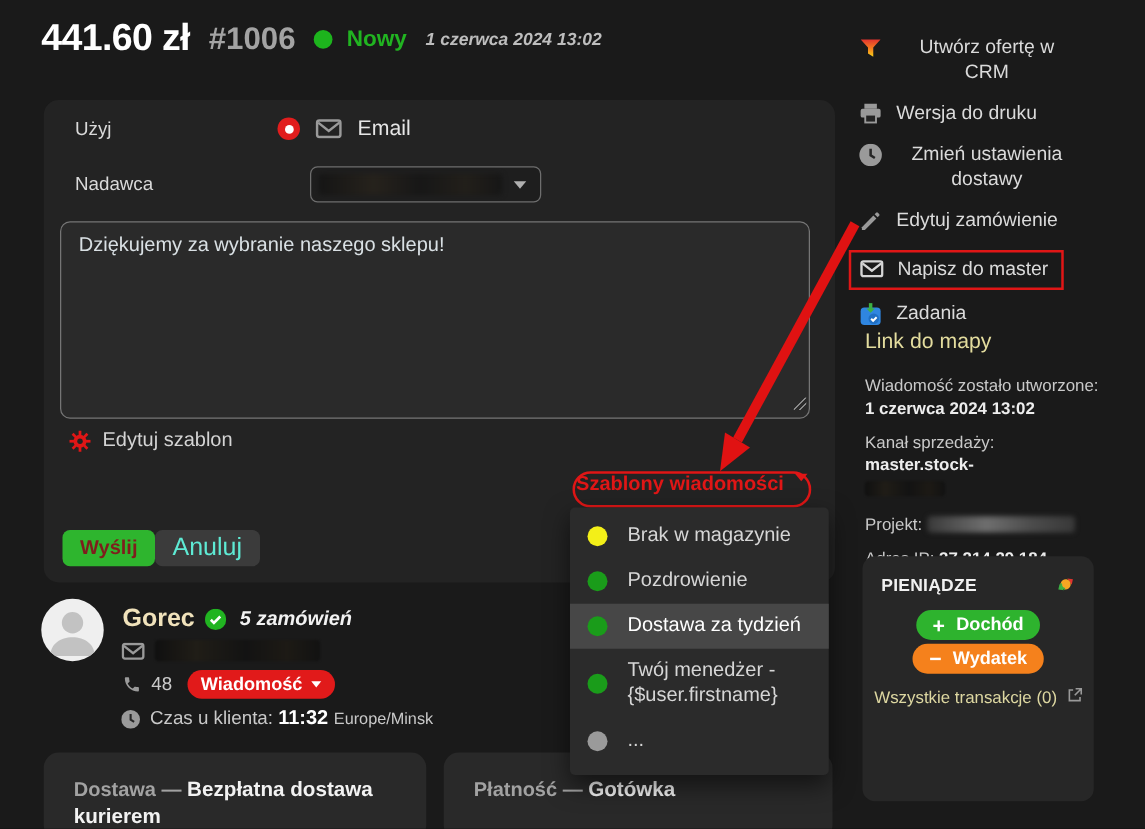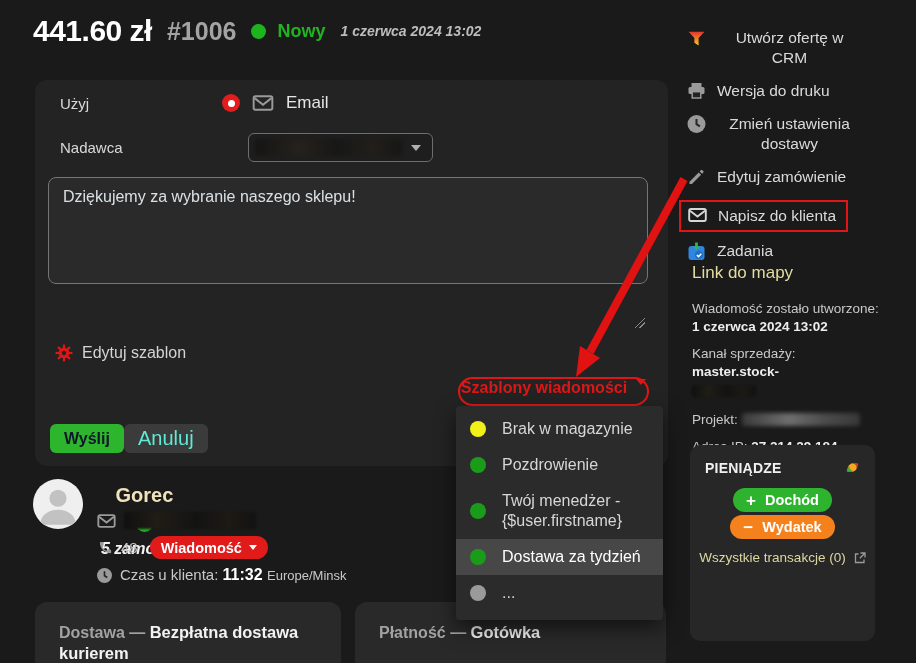--- a/index.html
+++ b/index.html
@@ -24,35 +24,35 @@
   .radio { width:18px; height:18px; border-radius:50%; background:#e11d1d; position:relative; }
   .radio::after { content:""; position:absolute; left:5.5px; top:5.5px; width:7px; height:7px; border-radius:50%; background:#ffffff; }
   .opt-email-label { font-size:17px; color:#e6e6e6; }
   .select { position:absolute; left:213px; top:53px; width:185px; height:29px;
     border:1px solid #6e6e6e; border-radius:6px; background:#1e1e1e;
     display:flex; align-items:center; cursor:pointer; }
   .select-smudge { flex:1; height:17px; margin:0 30px 0 6px; border-radius:3px; filter:blur(2px);
     background:linear-gradient(90deg,#151515,#26221c 30%,#171717 55%,#221f1a 80%,#161616); }
   .caret { width:0; height:0; border-left:5px solid transparent; border-right:5px solid transparent; border-top:6px solid currentColor; }
   .select .caret { position:absolute; right:11px; color:#b0b0b0; }
-  .msg-area { position:absolute; left:13px; top:97px; width:600px; height:107px;
+  .msg-area { position:absolute; left:13px; top:97px; width:600px; height:158px;
     background:#2a2a2a; border:1px solid #757575; border-radius:8px;
     color:#d9e0e4; font-size:16px; padding:9px 14px; resize:none; outline:none;
     font-family:"Liberation Sans","DejaVu Sans",sans-serif; line-height:1.3; }
   .resize-grip { position:absolute; left:600px; top:238px; width:10px; height:10px; pointer-events:none;
     background:linear-gradient(135deg,transparent 45%,#8a8a8a 45%,#8a8a8a 52%,transparent 52%,transparent 68%,#8a8a8a 68%,#8a8a8a 75%,transparent 75%); }
   .edit-tpl { position:absolute; left:20px; top:264px; display:flex; align-items:center; gap:9px; cursor:pointer; }
   .edit-tpl-label { font-size:16px; color:#d4d4d4; }
   .tpl-btn { position:absolute; left:423px; top:297px; width:191px; height:29px;
     border:2px solid #e01616; border-radius:15px; background:transparent;
     color:#e01616; font-weight:700; font-size:16px;
     display:flex; align-items:flex-start; justify-content:center; gap:9px; cursor:pointer;
     font-family:"Liberation Sans","DejaVu Sans",sans-serif; }
   .btn-send { position:absolute; left:15px; top:344px; height:29px; padding:0 14px;
-    background:#2eb52e; border:none; border-radius:6px; color:#0f172a; font-weight:700; font-size:16px; cursor:pointer;
+    background:#2eb52e; border:none; border-radius:6px; color:#7f1d1d; font-weight:700; font-size:16px; cursor:pointer;
     font-family:"Liberation Sans","DejaVu Sans",sans-serif; }
   .btn-cancel { position:absolute; left:89px; top:344px; height:29px; padding:0 14px;
     background:#3b3b3b; border:none; border-radius:6px; color:#5eead4; font-size:20px; cursor:pointer;
     font-family:"Liberation Sans","DejaVu Sans",sans-serif; }
   
   .tpl-menu { position:absolute; left:456px; top:406px; width:207px; z-index:30;
     background:#2b2b2b; border-radius:4px; padding:5px 0 9px; box-shadow:0 8px 20px rgba(0,0,0,.55); }
   .tpl-item { display:flex; align-items:center; gap:16px; padding:8px 14px; font-size:16px; color:#d6d6d6; cursor:pointer; }
   .tpl-item.hl { background:#474747; color:#ffffff; }
   .tpl-dot { width:16px; height:16px; border-radius:50%; flex:none; }
@@ -81,25 +81,25 @@
   .money-title { font-size:14px; font-weight:700; color:#f0f0f0; letter-spacing:.2px; }
   .money-text { margin:9px 11px 0; text-align:center; font-size:13.5px; line-height:19px; color:#d4d4d4; }
   .money-pills { margin-top:11px; display:flex; flex-direction:column; align-items:center; gap:3px; }
   .pill { display:flex; align-items:center; gap:9px; height:24px; padding:0 13px; border-radius:13px;
     border:none; color:#fff; font-weight:700; font-size:14.5px; cursor:pointer;
     font-family:"Liberation Sans","DejaVu Sans",sans-serif; }
   .pill-income { background:#2eb32e; }
   .pill-expense { background:#f5811c; }
   .pill-sign { font-size:17px; font-weight:800; line-height:1; }
   .money-link { margin-top:11px; text-align:center; font-size:13.5px; color:#ddd7a1; cursor:pointer;
-    display:flex; justify-content:center; align-items:center; gap:8px; }
+    display:flex; justify-content:center; align-items:flex-start; gap:8px; }
   
   .avatar { position:absolute; left:33px; top:479px; width:50px; height:50px; border-radius:50%;
     background:#efefef; overflow:hidden; z-index:1; }
-  .cust-name-row { position:absolute; left:98px; top:484px; display:flex; align-items:center; gap:8px; z-index:1;flex-direction:column;}
+  .cust-name-row { position:absolute; left:98px; top:484px; display:flex; align-items:center; gap:8px; z-index:1;}
   .cust-name { font-size:20px; font-weight:800; color:#f0e2bb; }
   .cust-orders { font-size:16px; font-weight:700; font-style:italic; color:#f2f2f2; margin-left:3px; }
   .cust-row { position:absolute; display:flex; align-items:center; gap:8px; z-index:1; }
   .email-blur { width:132px; height:17px; }
   .msg-pill { display:flex; align-items:center; gap:7px; height:23px; padding:0 11px;
     background:#e11a1a; border:none; border-radius:12px; color:#fff; font-weight:700; font-size:14.5px; cursor:pointer;
     font-family:"Liberation Sans","DejaVu Sans",sans-serif; }
   .msg-pill .caret { border-top-width:5px; border-left-width:4px; border-right-width:4px; color:#fff; }
   .time-normal { font-size:15px; color:#c9c9c9; }
   .time-bold { font-size:16px; font-weight:800; color:#fff; }
@@ -168,27 +168,27 @@
 
   <div class="tpl-menu">
     <div class="tpl-item">
       <span class="tpl-dot" style="background-color: rgb(243, 239, 24);"></span>
       <span class="tpl-label">Brak w magazynie</span>
     </div>
     <div class="tpl-item">
       <span class="tpl-dot" style="background-color: rgb(26, 156, 26);"></span>
       <span class="tpl-label">Pozdrowienie</span>
     </div>
+    <div class="tpl-item hl">
+      <span class="tpl-dot" style="background-color: rgb(26, 156, 26);"></span>
+      <span class="tpl-label">Dostawa za tydzień</span>
+    </div>
     <div class="tpl-item">
       <span class="tpl-dot" style="background-color: rgb(26, 156, 26);"></span>
       <span class="tpl-label">Twój menedżer - {$user.firstname}</span>
-    </div>
-    <div class="tpl-item hl">
-      <span class="tpl-dot" style="background-color: rgb(26, 156, 26);"></span>
-      <span class="tpl-label">Dostawa za tydzień</span>
     </div>
     <div class="tpl-item">
       <span class="tpl-dot" style="background-color: rgb(154, 154, 154);"></span>
       <span class="tpl-label">...</span>
     </div>
   </div>
 
   <svg class="arrow-svg" width="916" height="663" viewBox="0 0 916 663">
     <line x1="684" y1="179" x2="590" y2="352" stroke="#e01212" stroke-width="8"></line>
     <polygon points="576,377 580,346 600,358" fill="#e01212"></polygon>
@@ -228,21 +228,21 @@
         <path d="M2 13.7V16h2.4l9.2-9.2-2.4-2.4z" fill="#9a9a9a"></path>
         <path d="M12.2 3.4l2.4 2.4 1.2-1.2a1 1 0 000-1.4l-1-1a1 1 0 00-1.4 0z" fill="#9a9a9a"></path>
       </svg>
       <span class="act-label">Edytuj zamówienie</span>
     </div>
     <div class="act-row boxed">
       <svg class="act-icon" height="16" viewBox="0 0 24 18">
         <rect x="1.5" y="1.5" width="21" height="15" rx="2" fill="none" stroke="#d6d6d6" stroke-width="2.4"></rect>
         <path d="M2.5 3.5l9.5 7.5 9.5-7.5" fill="none" stroke="#d6d6d6" stroke-width="2.4"></path>
       </svg>
-      <span class="act-label">Napisz do klienta</span>
+      <span class="act-label">Napisz do master</span>
     </div>
     <div class="act-row">
       <svg class="act-icon" height="19" viewBox="0 0 18 19">
         <rect x="1" y="4" width="16" height="14" rx="3" fill="#2f86e0"></rect>
         <rect x="7.6" y="0.5" width="2.8" height="5" fill="#3cb043"></rect>
         <path d="M5.6 4.8L9 8.2l3.4-3.4z" fill="#3cb043"></path>
         <circle cx="11.5" cy="13" r="4.2" fill="#1f6fc4"></circle>
         <path d="M9.4 13l1.6 1.6 2.8-2.8" stroke="#fff" stroke-width="1.6" fill="none"></path>
       </svg>
       <span class="act-label">Zadania</span>

